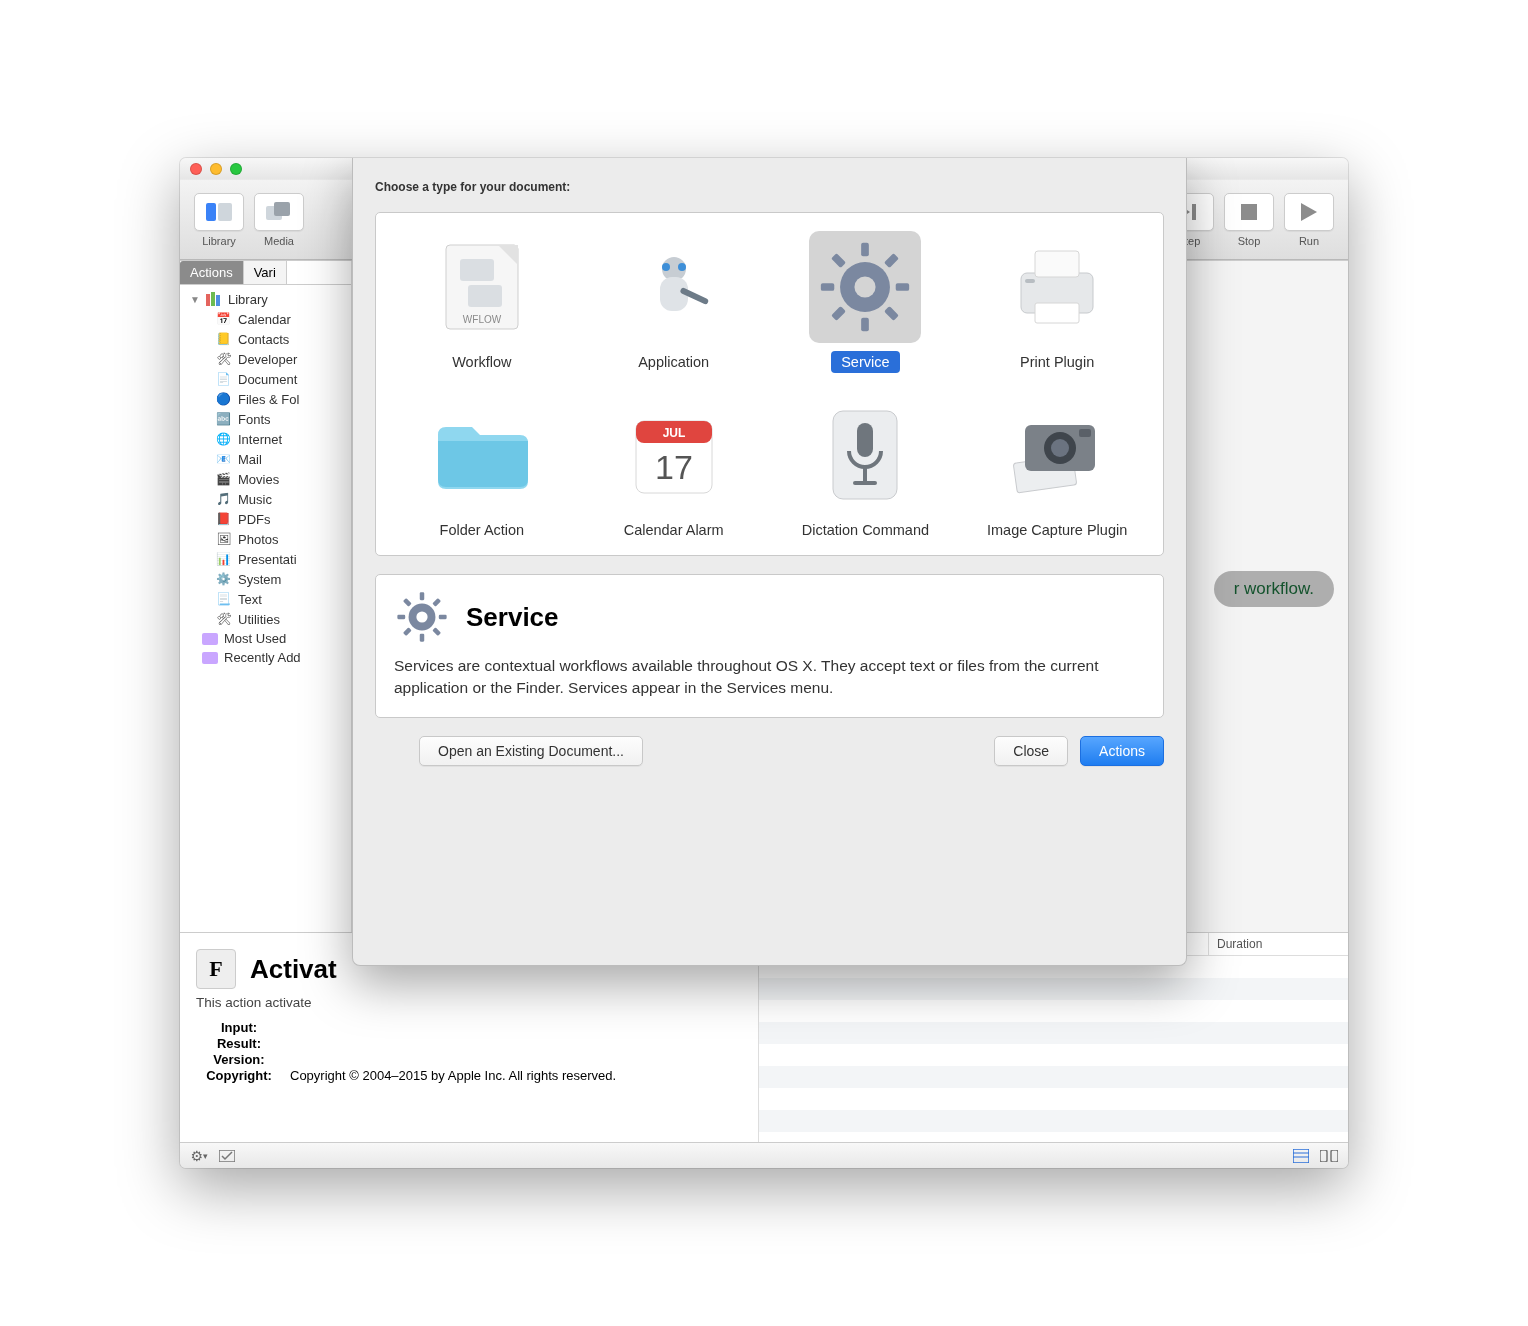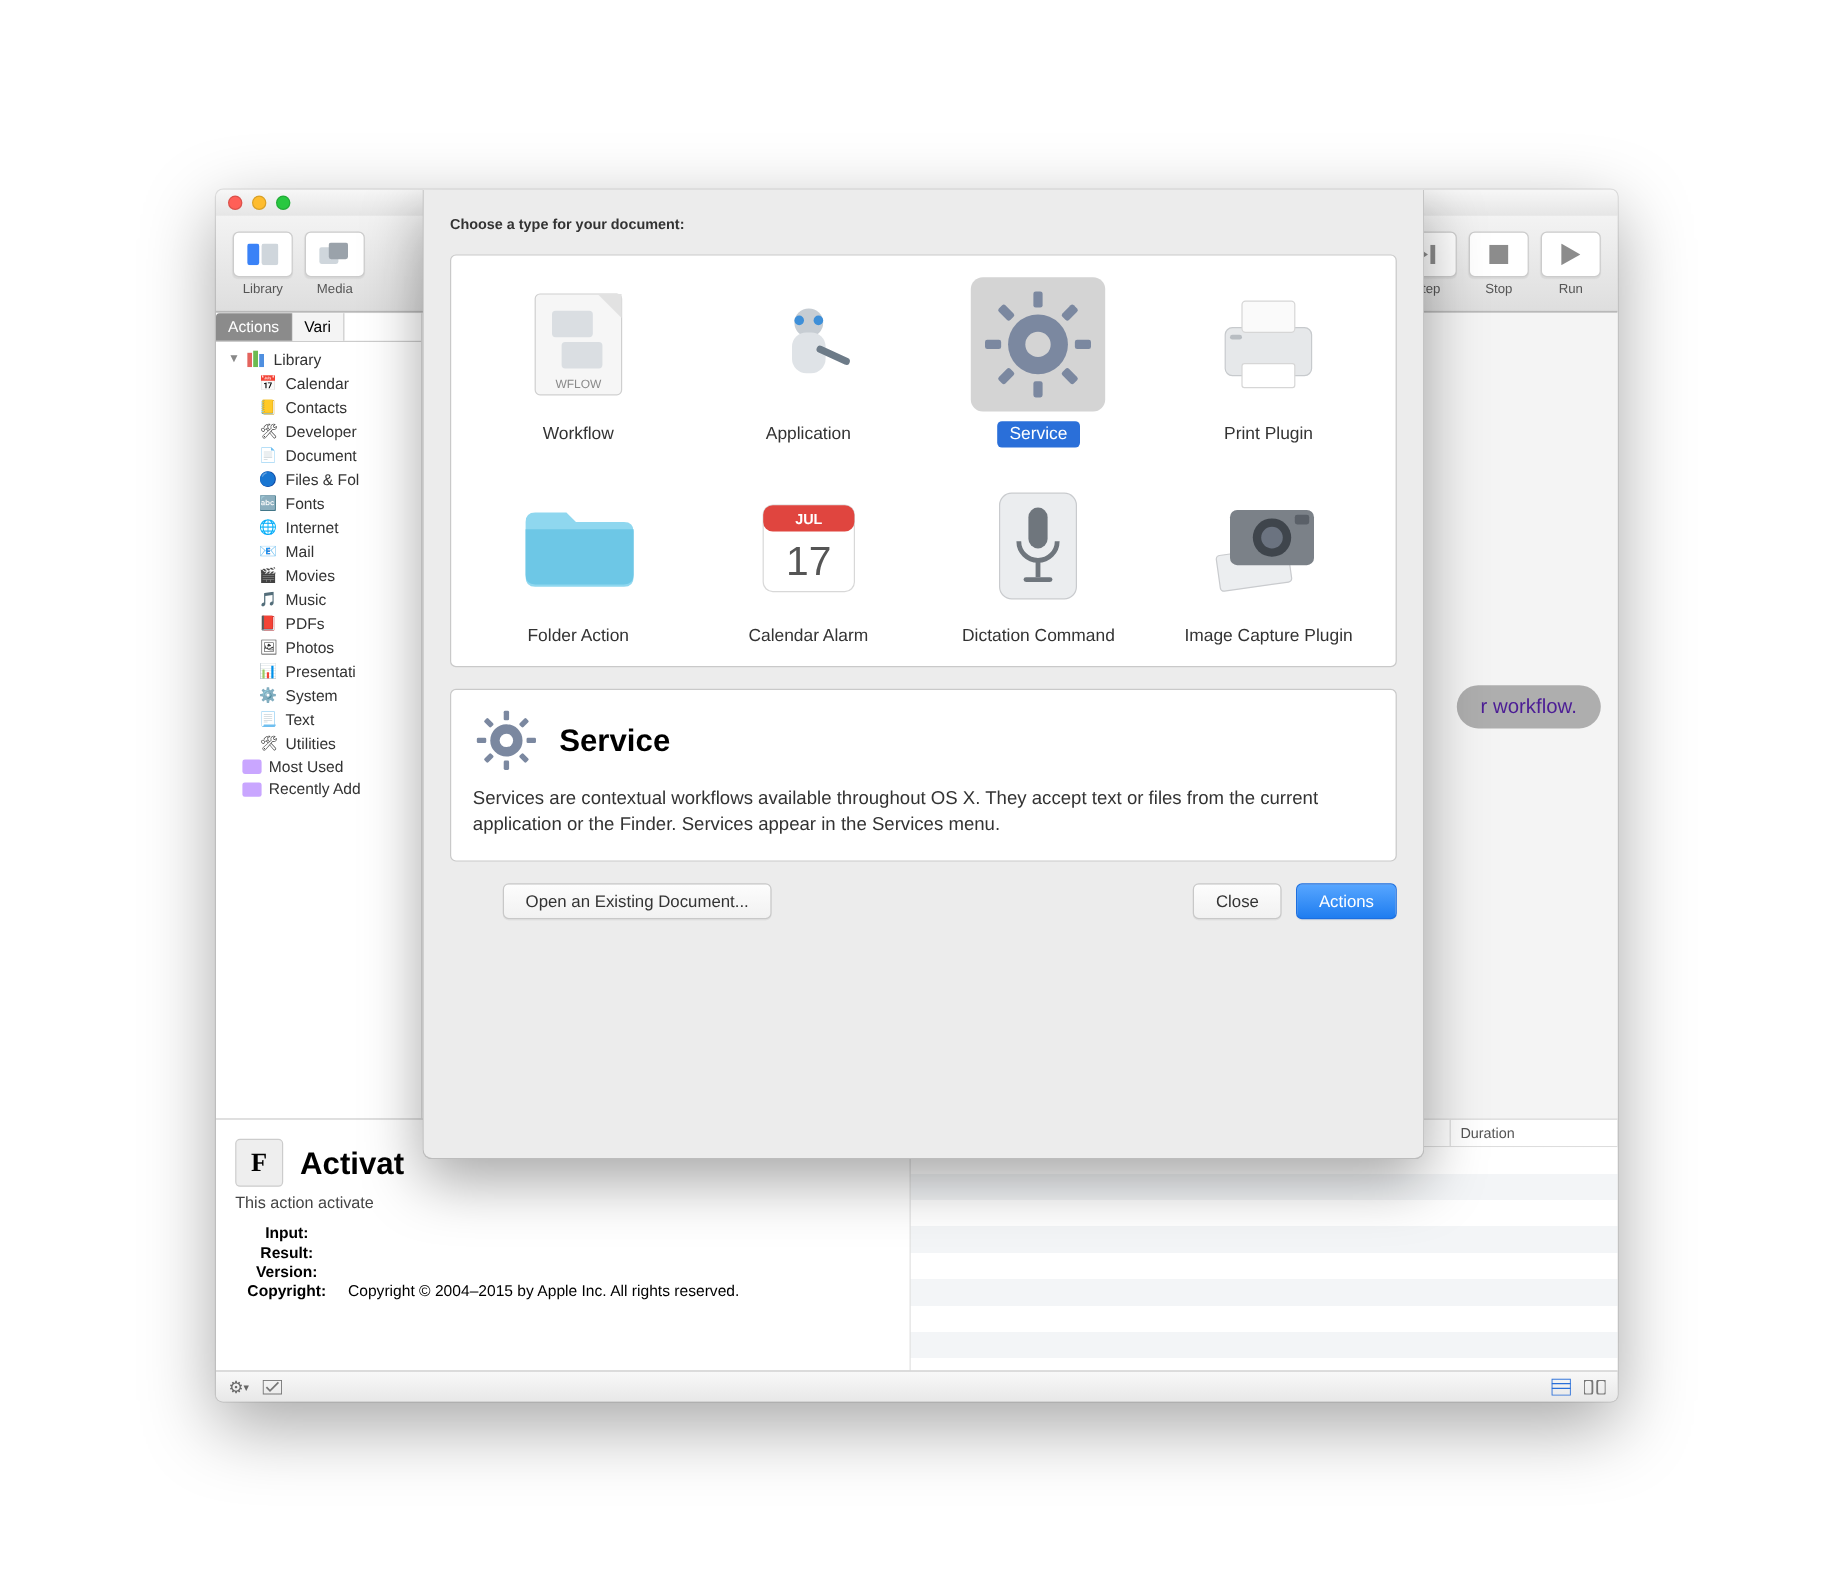--- a/index.html
+++ b/index.html
@@ -64,21 +64,21 @@
 .librow{ display:flex;align-items:center;gap:6px;padding:2px 6px 2px 10px;font-size:13px;color:#333; white-space:nowrap; overflow:hidden;}
 .librow.head{ font-weight:500;}
 .librow .disclosure{ color:#888; font-size:10px; width:10px;}
 .icon16{width:16px;height:16px;display:inline-flex;align-items:center;justify-content:center;font-size:12px;}
 .foldericon{ width:16px;height:12px;background:#c9a6ff;border-radius:2px;display:inline-block;}
 .recent .foldericon{background:#c9a6ff;}
 
 .main{ flex:1; position:relative; background:#f4f4f4;}
 .workflow-placeholder{
   position:absolute; right:14px; top:310px; padding:8px 20px;
-  background:#aeaeae;color:#4c1d95;border-radius:18px;font-size:17px;
+  background:#aeaeae;color:#14532d;border-radius:18px;font-size:17px;
 }
 
 .info-split{display:flex; height:210px; border-top:1px solid #ccc; background:#fff;}
 .info-left{flex:1; padding:16px 16px 8px 16px; overflow:hidden;}
 .info-left h2{ font-size:26px; font-weight:700; display:flex;align-items:center;gap:14px;}
 .info-left .fonticon{ width:40px;height:40px;background:#eee;border:1px solid #ccc;border-radius:4px;display:flex;align-items:center;justify-content:center;font-family:serif;font-size:22px;}
 .info-left .desc{ margin:6px 0 10px 0; font-size:13.5px;color:#444;}
 .kv{ display:flex; gap:8px; font-size:13px; margin:1px 0;}
 .kv .k{ width:86px; text-align:center; font-weight:700;}
 .info-right{ width:590px; border-left:1px solid #ddd; display:flex;flex-direction:column;}

